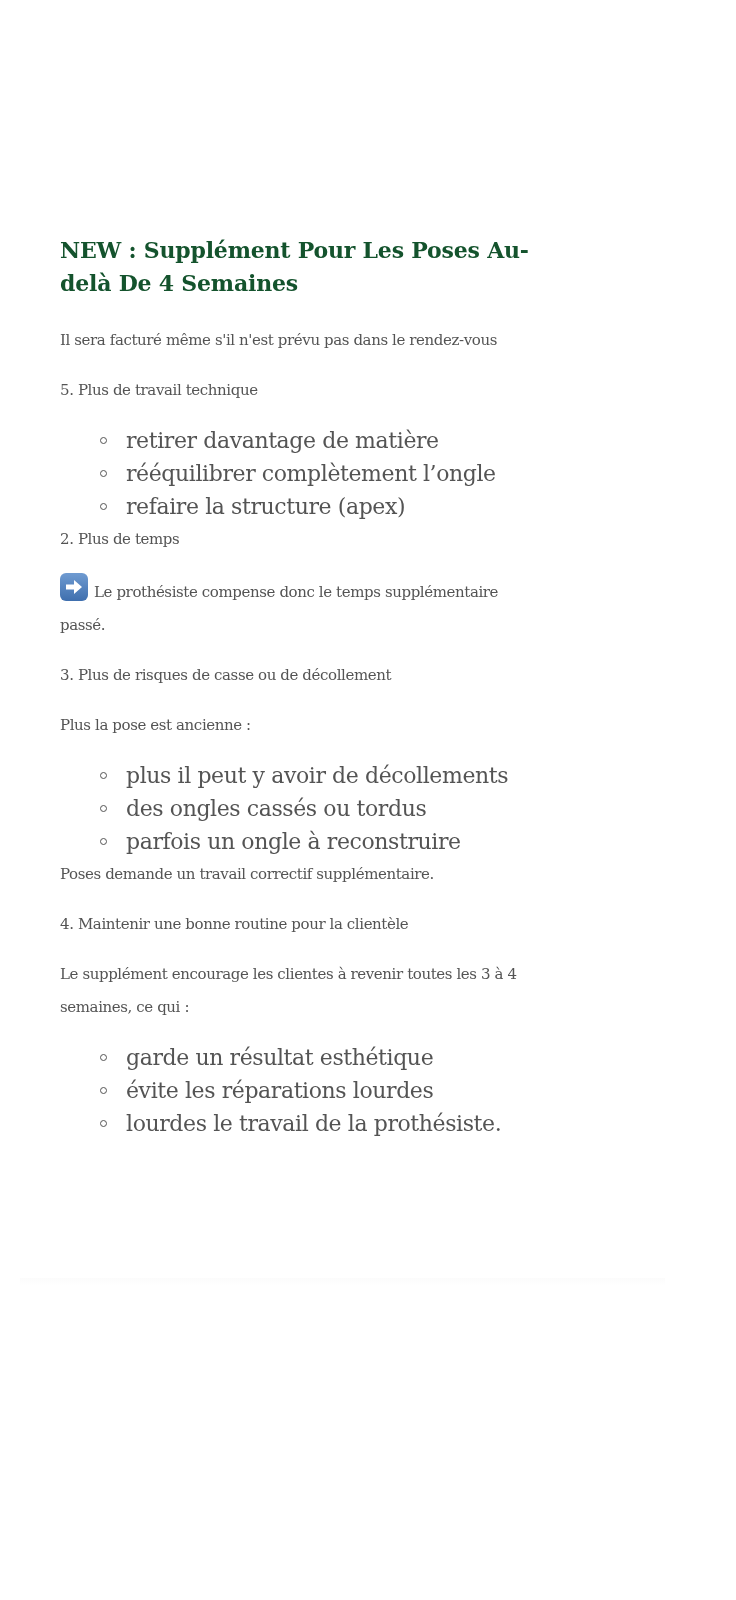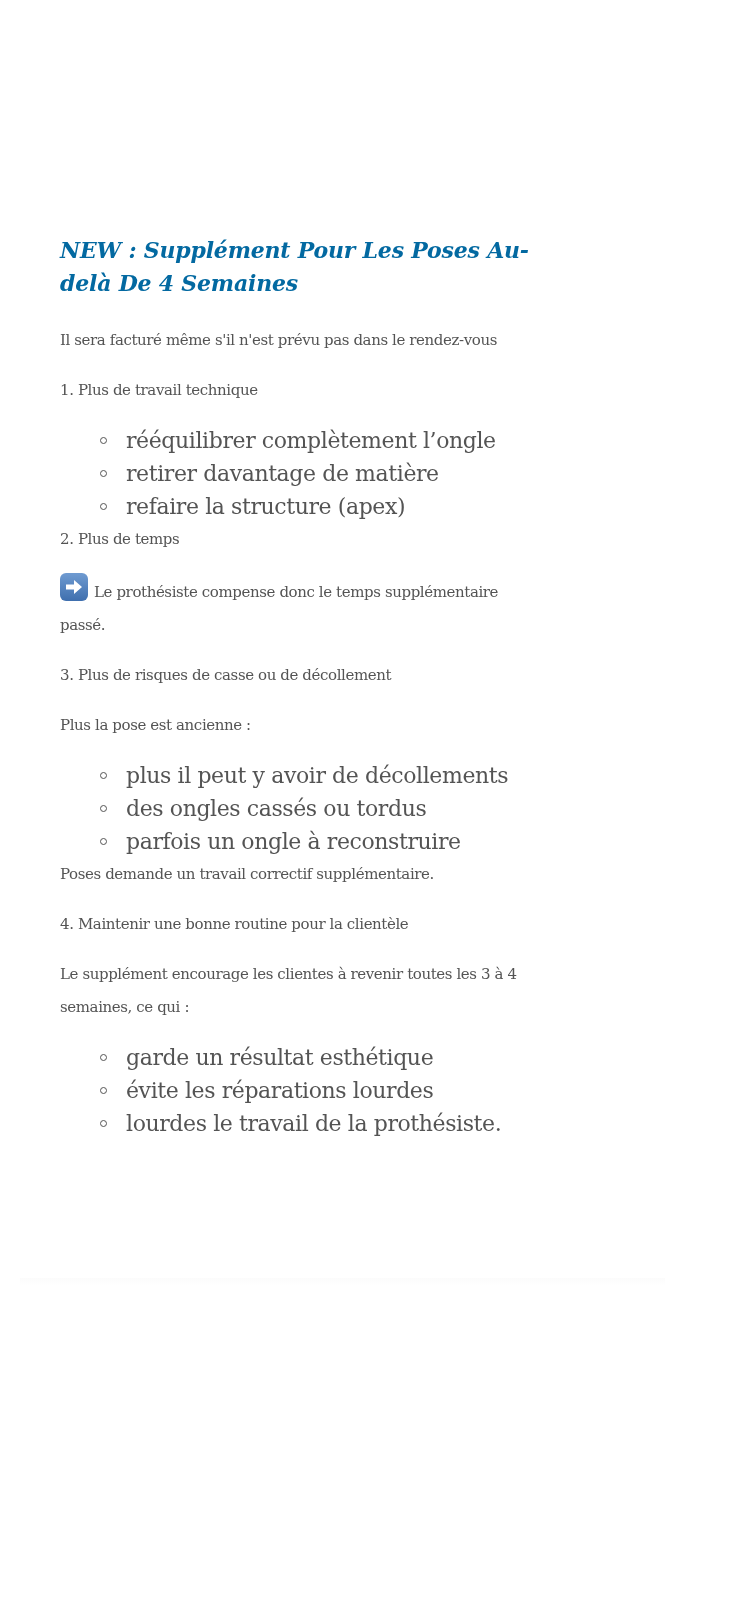--- a/index.html
+++ b/index.html
@@ -19,23 +19,22 @@
       position: absolute;
       left: 60px;
       top: 234px;
       width: 470px;
     }
     .title {
       font-weight: bold;
       font-size: 22px;
       line-height: 33px;
       margin: 0 0 24px 0;
-      color: #0369a1;
+      color: #14532d;
       letter-spacing: -0.2px;
-      font-style: italic;
     }
     .para {
       font-size: 15px;
       line-height: 33px;
       margin: 0 0 17px 0;
       letter-spacing: -0.4px;
     }
     ul.sub {
       list-style: none;
       margin: 0 0 0 0;
@@ -82,24 +81,24 @@
     }
   </style>
 </head>
 <body>
 
 <div class="content">
   <div class="title">NEW : Supplément Pour Les Poses Au-delà De 4 Semaines</div>
 
   <p class="para">Il sera facturé même s'il n'est prévu pas dans le rendez-vous</p>
 
-  <p class="para">1. Plus de travail technique</p>
+  <p class="para">5. Plus de travail technique</p>
   <ul class="sub">
+    <li><span class="bullet"></span><span>retirer davantage de matière</span></li>
     <li><span class="bullet"></span><span>rééquilibrer complètement l’ongle</span></li>
-    <li><span class="bullet"></span><span>retirer davantage de matière</span></li>
     <li><span class="bullet"></span><span>refaire la structure (apex)</span></li>
   </ul>
 
   <p class="para">2. Plus de temps</p>
 
   <p class="para">
     <span class="arrow-emoji">
       <svg width="22" height="22" viewBox="0 0 22 22">
         <path d="M3 8.5 H11 V4 L19 11 L11 18 V13.5 H3 Z" fill="#ffffff"></path>
       </svg>

